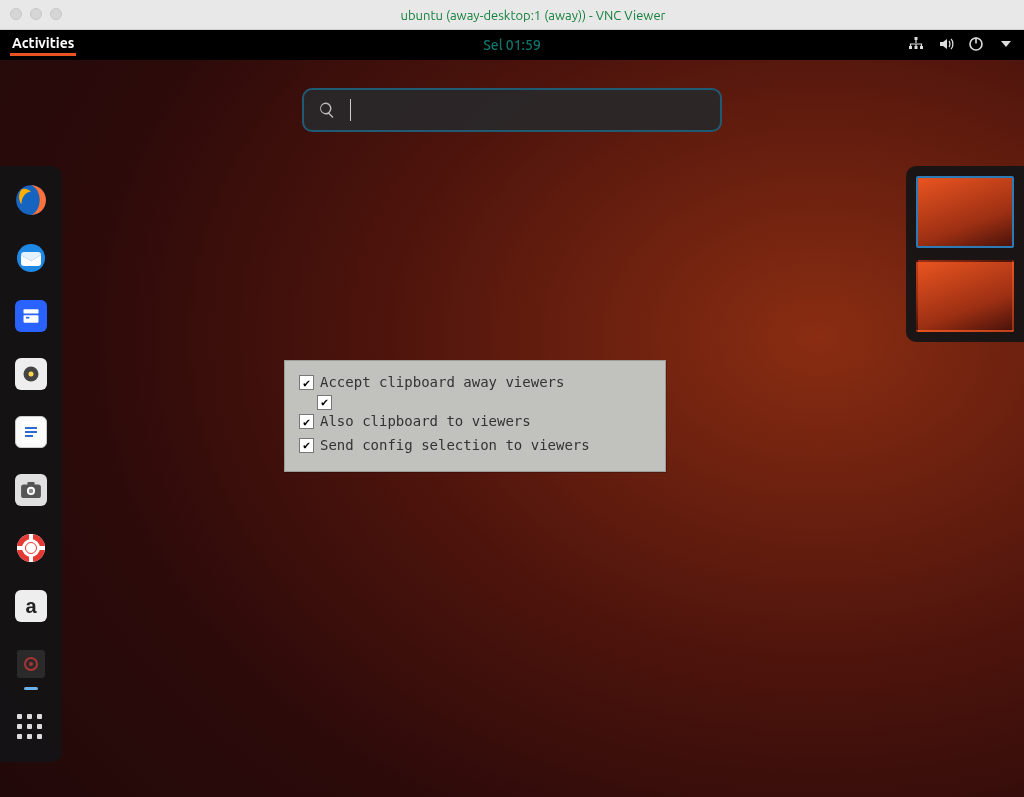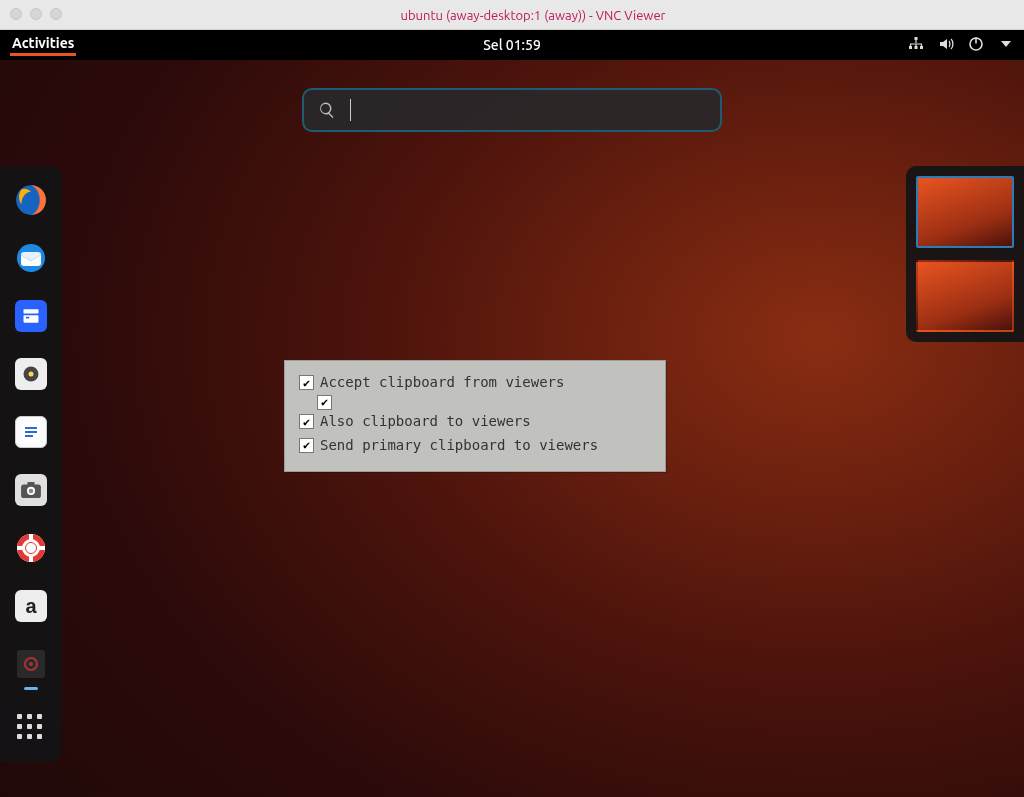--- a/index.html
+++ b/index.html
@@ -11,38 +11,38 @@
     width: 1024px; height: 797px; background: #ececec; position: relative;
   }
   .mac-titlebar {
     height: 30px; background: #e8e8e8; border-bottom: 1px solid #d0d0d0;
     display: flex; align-items: center; justify-content: center; position: relative;
   }
   .mac-traffic {
     position: absolute; left: 10px; top: 8px; display: flex; gap: 8px;
   }
   .mac-dot { width: 12px; height: 12px; border-radius: 50%; background: #d6d6d6; border: 1px solid #c7c7c7; }
-  .mac-title { font-size: 13px; color: #be185d; margin-left: 42px; }
+  .mac-title { font-size: 13px; color: #15803d; margin-left: 42px; }
 
   
   .ubuntu {
     position: absolute; left: 0; top: 30px; right: 0; bottom: 0;
     background: radial-gradient(120% 120% at 80% 40%, #8a2d12 0%, #4e140c 35%, #2c0a0a 60%, #1a0808 100%);
     overflow: hidden;
   }
 
   
   .topbar {
     position: absolute; top: 0; left: 0; right: 0; height: 30px;
     background: #000; color: #eee; display: flex; align-items: center;
     font-size: 14px; padding: 0 10px; gap: 16px;
   }
   .topbar .activities { font-weight: 700; color: #fff; padding: 4px 2px; }
   .topbar .activities-wrap { border-bottom: 3px solid #e95420; padding-bottom: 2px; }
-  .topbar .clock { position: absolute; left: 50%; transform: translateX(-50%); color: #ffffff; font-weight: 500; text-align: center; }
+  .topbar .clock { position: absolute; left: 50%; transform: translateX(-50%); color: #0f766e; font-weight: 500; text-align: center; }
   .topbar .tray { margin-left: auto; display: flex; align-items: center; gap: 14px; }
   .tray svg { width: 16px; height: 16px; fill: #ddd; }
 
   
   .search-wrap {
     position: absolute; top: 58px; left: 50%; transform: translateX(-50%);
     width: 420px; height: 44px; border: 2px solid #1f5b75; border-radius: 10px;
     background: rgba(40,40,42,0.9); display: flex; align-items: center; padding: 0 14px;
   }
   .search-wrap .search-icon { width: 18px; height: 18px; fill: #bbb; margin-right: 8px; }
@@ -263,30 +263,30 @@
 
     <div class="workspaces">
       <div class="ws-thumb active"></div>
       <div class="ws-thumb"></div>
     </div>
 
     <div class="vnc-dialog">
       <div class="vnc-body">
         <div class="vnc-row">
           <span class="vnc-check">✔</span>
-          <span>Accept clipboard from viewers</span>
+          <span>Accept clipboard away viewers</span>
         </div>
         <div class="vnc-row indent">
           <span class="vnc-check">✔</span>
         </div>
         <div class="vnc-row">
           <span class="vnc-check">✔</span>
           <span>Also clipboard to viewers</span>
         </div>
         <div class="vnc-row">
           <span class="vnc-check">✔</span>
-          <span>Send primary clipboard to viewers</span>
+          <span>Send config selection to viewers</span>
         </div>
       </div>
     </div>
 
   </div>
 </div>
 
 </body></html>

